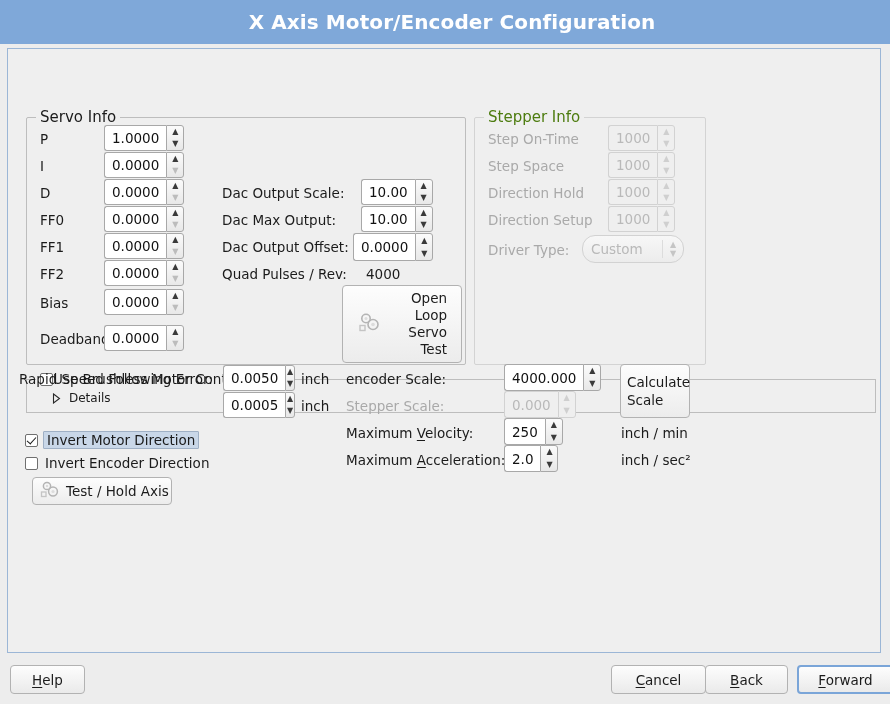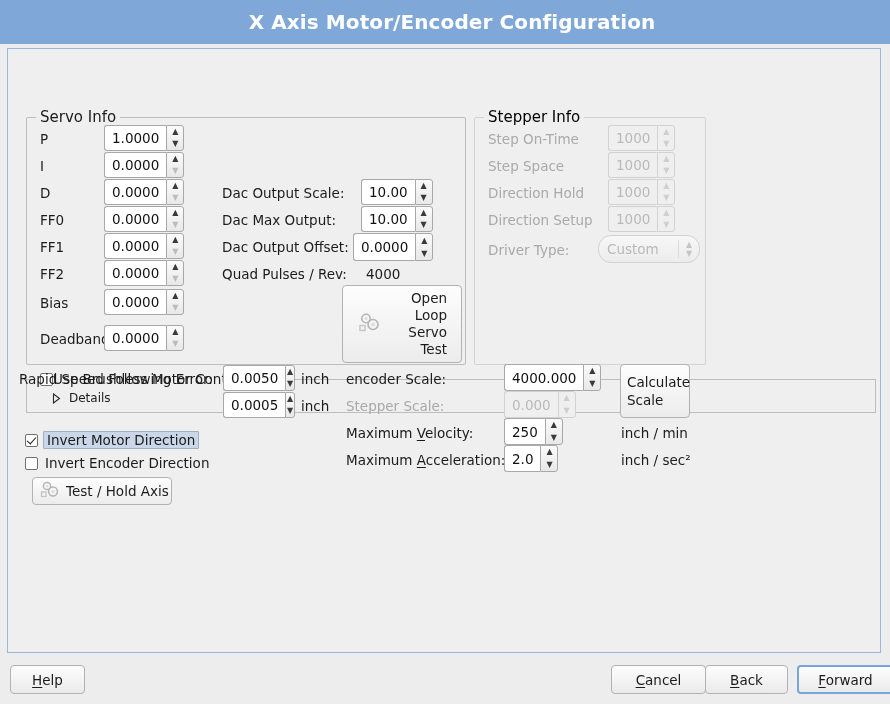--- a/index.html
+++ b/index.html
@@ -32,21 +32,21 @@
   
   .group{position:absolute;box-sizing:border-box;}
   .group .gbox{
     position:absolute;left:0;top:8px;right:0;bottom:0;
     border:1px solid #bdbdbd;border-radius:2px;
   }
   .group .glabel{
     position:absolute;left:10px;top:0;background:#efefef;
     padding:0 4px;font-size:15px;line-height:16px;
   }
-  .group.disabled .glabel{color:#000000;text-align:center;}
+  .group.disabled .glabel{color:#4d7c0f;text-align:center;}
   .group.disabled .gbox{border-color:#d3d3d3;}
 
   .servo{left:18px;top:60px;width:440px;height:256px;}
   .stepper{left:466px;top:60px;width:232px;height:256px;}
 
   
   .lbl{position:absolute;font-size:13.5px;line-height:16px;white-space:nowrap;}
   .lbl.dim{color:#a9a9a9;}
 
   
@@ -71,21 +71,21 @@
   .spin .btns span.off{color:#bcbcbc;}
   .spin.dis .field{background:#efefef;border-color:#d2d2d2;color:#b9b9b9;}
   .spin.dis .btns{border-color:#d2d2d2;background:#efefef;}
   .spin.dis .btns span{color:#cfcfcf;}
 
   
   .combo{
     position:absolute;box-sizing:border-box;display:flex;align-items:center;
     border:1px solid #d2d2d2;border-radius:13px;
     background:linear-gradient(#f7f7f7,#ececec);
-    font-size:13.5px;color:#b9b9b9;padding-left:8px;margin-left:16px;
+    font-size:13.5px;color:#b9b9b9;padding-left:8px;
   }
   .combo .cv{flex:1;}
   .combo .sep{width:1px;align-self:stretch;background:#dcdcdc;margin:4px 0;}
   .combo .arrows{width:20px;text-align:center;font-size:8px;color:#c5c5c5;line-height:9px;}
 
   
   .btn{
     position:absolute;box-sizing:border-box;
     border:1px solid #b2b2b2;border-radius:4px;
     background:linear-gradient(#fdfdfd,#ececec);

